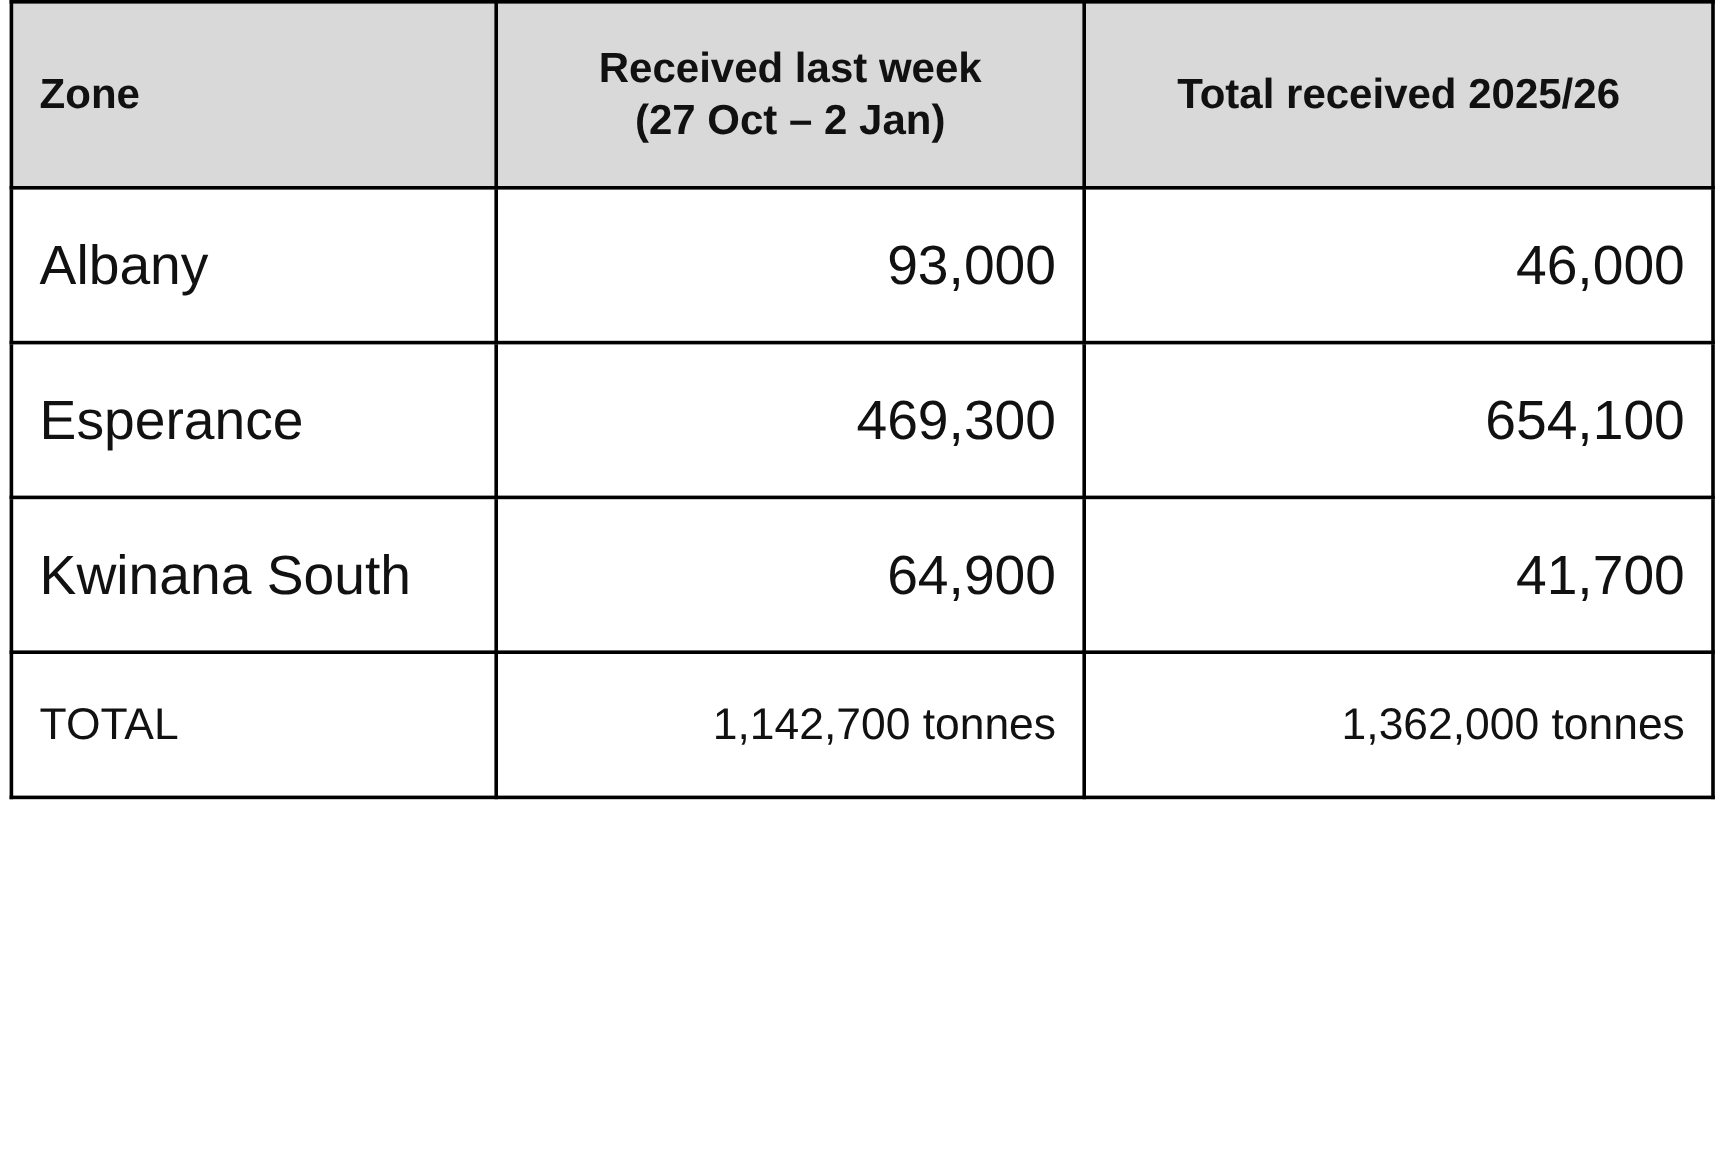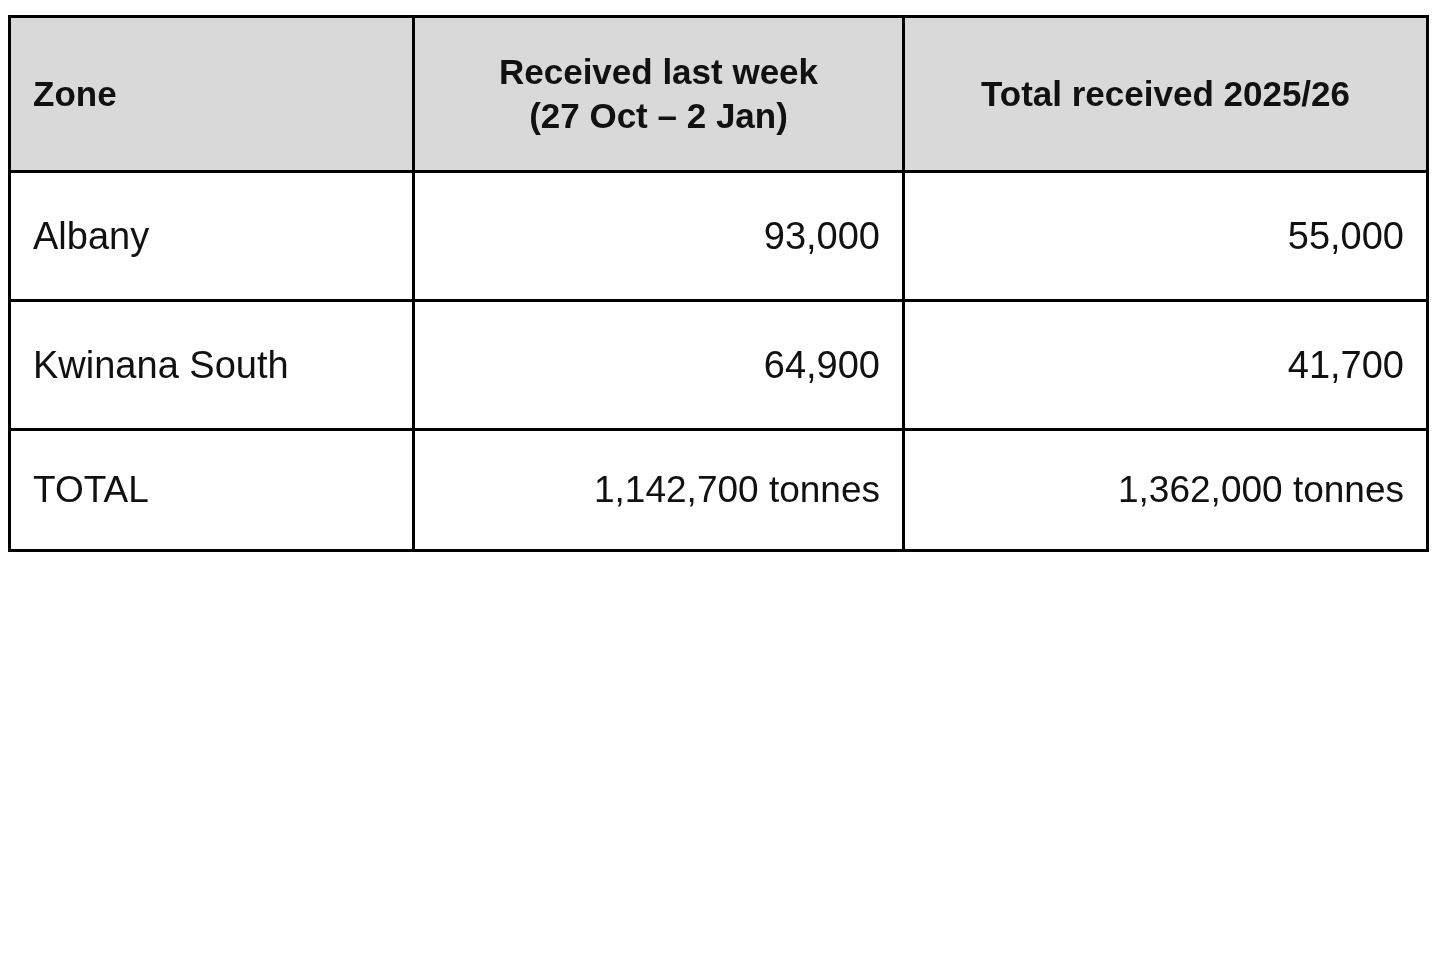--- a/index.html
+++ b/index.html
@@ -10,21 +10,21 @@
   body {
     width: 1440px;
     height: 960px;
     font-family: "Liberation Sans", sans-serif;
     color: #111111;
     overflow: hidden;
   }
   .table-wrap {
     position: absolute;
     left: 8px;
-    top: 15px;
+    top: 0;
     width: 1194px;
   }
   table.grain-table {
     border-collapse: collapse;
     table-layout: fixed;
     width: 1418px;
   }
   table.grain-table td,
   table.grain-table th {
     border: 3px solid #000000;
@@ -47,21 +47,21 @@
   }
   th.num-head {
     text-align: center;
   }
   th.num-head .head-line {
     display: block;
   }
 
   tbody td {
     height: 126px;
-    font-size: 38px;
+    font-size: 46px;
     font-weight: normal;
     background: #ffffff;
   }
   td.zone-cell {
     text-align: left;
   }
   td.num-cell {
     text-align: right;
   }
   tr.total-row td {
@@ -87,21 +87,26 @@
           <span class="head-line">Received last week</span>
           <span class="head-line">(27 Oct – 2 Jan)</span>
         </th>
         <th class="num-head">Total received 2025/26</th>
       </tr>
     </thead>
     <tbody>
       <tr>
         <td class="zone-cell">Albany</td>
         <td class="num-cell">93,000</td>
-        <td class="num-cell">55,000</td>
+        <td class="num-cell">46,000</td>
+      </tr>
+      <tr>
+        <td class="zone-cell">Esperance</td>
+        <td class="num-cell">469,300</td>
+        <td class="num-cell">654,100</td>
       </tr>
       <tr>
         <td class="zone-cell">Kwinana South</td>
         <td class="num-cell">64,900</td>
         <td class="num-cell">41,700</td>
       </tr>
       <tr class="total-row">
         <td class="zone-cell">TOTAL</td>
         <td class="num-cell">1,142,700 tonnes</td>
         <td class="num-cell">1,362,000 tonnes</td>

